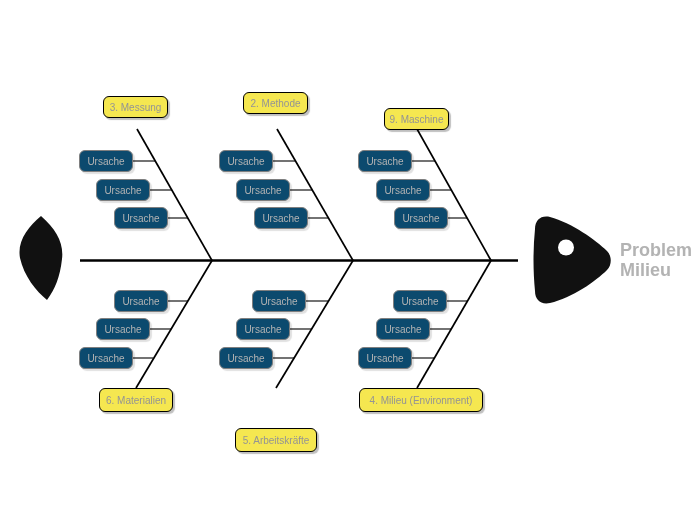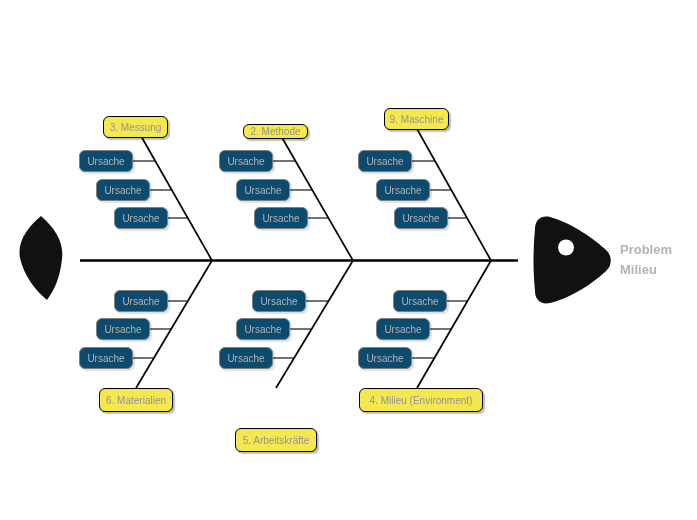--- a/index.html
+++ b/index.html
@@ -32,21 +32,21 @@
     border:1.6px solid #7f7f7f;
     color:#b3b3b3;
     font-size:10px;
     box-shadow:2px 2px 1px rgba(0,0,0,0.12);
     z-index:2;
   }
   .problem-label{
     position:absolute;
     left:620px;top:240px;
     color:#b3b3b3;
-    font-size:13px;
+    font-size:18px;
     font-weight:bold;
     line-height:20px;
   }
 </style>
 </head>
 <body>
 
 <div class="canvas">
 
   <svg class="skeleton" width="697" height="520" viewBox="0 0 697 520">
@@ -96,24 +96,24 @@
     <path d="M 550 217
              C 572 223, 596 240, 607 251
              C 612 256, 612 265, 607 270
              C 596 281, 572 298, 550 303
              C 541 305, 535 300, 535 291
              C 533 271, 533 249, 535 229
              C 535 220, 541 215, 550 217 Z" fill="#111111"></path>
     <circle cx="566" cy="247.5" r="8" fill="#ffffff"></circle>
   </svg>
 
-  <div class="node category" style="left:103px;top:116px;width:65px;height:22px;">
+  <div class="node category" style="left:103px;top:96px;width:65px;height:22px;">
     <span>3. Messung</span>
   </div>
-  <div class="node category" style="left:243px;top:124px;width:65px;height:15px;">
+  <div class="node category" style="left:243px;top:92px;width:65px;height:22px;">
     <span>2. Methode</span>
   </div>
   <div class="node category" style="left:384px;top:108px;width:65px;height:22px;">
     <span>9. Maschine</span>
   </div>
 
   <div class="node category" style="left:99px;top:388px;width:74px;height:24px;">
     <span>6. Materialien</span>
   </div>
   <div class="node category" style="left:235px;top:388px;width:82px;height:24px;margin-top:40px;">

